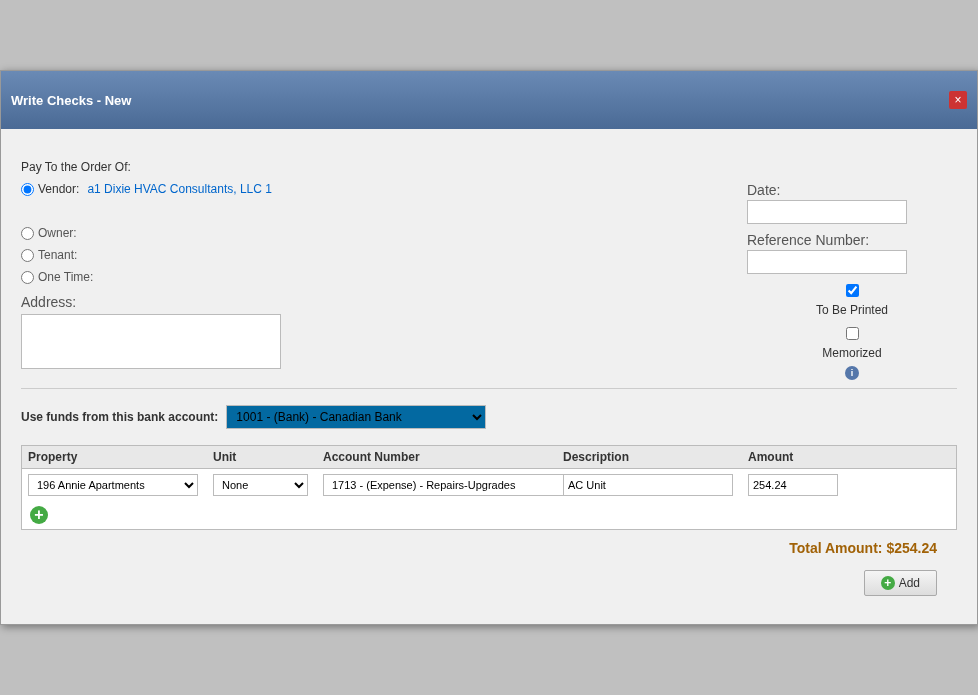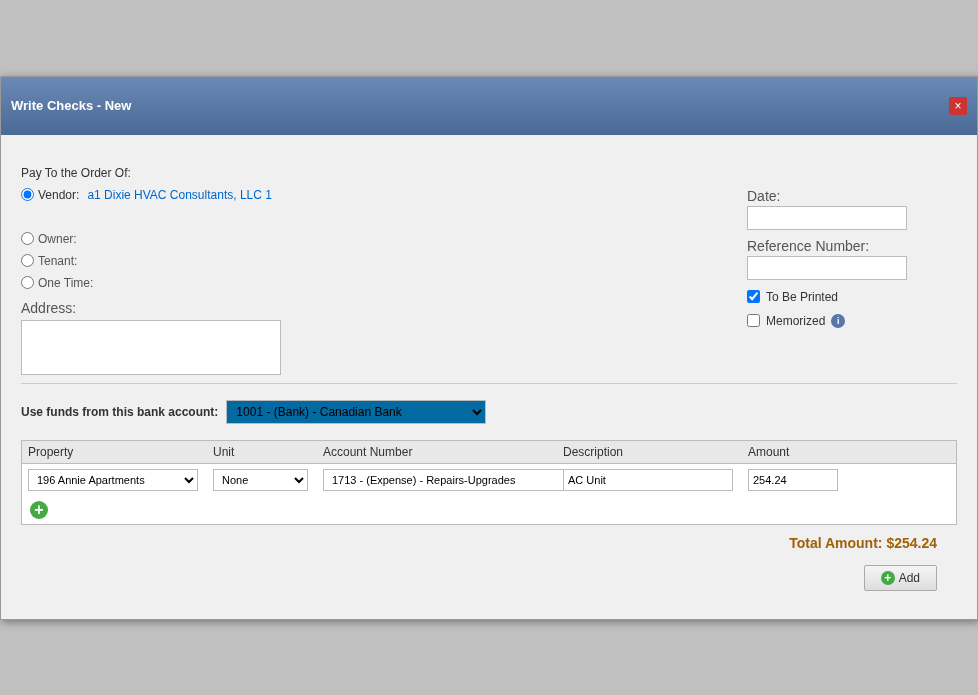--- a/index.html
+++ b/index.html
@@ -104,20 +104,21 @@
       padding: 3px 5px;
       font-size: 12px;
       width: 160px;
       height: 24px;
     }
     .checkbox-row {
       display: flex;
       align-items: center;
       gap: 6px;
       margin-top: 10px;
+      flex-direction: column;
     }
     .checkbox-row input[type="checkbox"] {
       margin: 0;
     }
     .checkbox-label {
       color: #333;
       font-size: 12px;
     }
     .info-icon {
       display: inline-flex;
@@ -172,21 +173,21 @@
       background: white;
       margin-top: 4px;
     }
     .table-header {
       display: grid;
       grid-template-columns: 185px 110px 240px 185px 110px;
       background: #e8e8e8;
       border-bottom: 1px solid #bbb;
       padding: 4px 6px;
       font-size: 12px;
-      font-weight: normal;
+      font-weight: bold;
       color: #333;
     }
     .table-row-data {
       display: grid;
       grid-template-columns: 185px 110px 240px 185px 110px;
       padding: 5px 6px;
       align-items: center;
       gap: 0;
     }
     .table-cell select,

